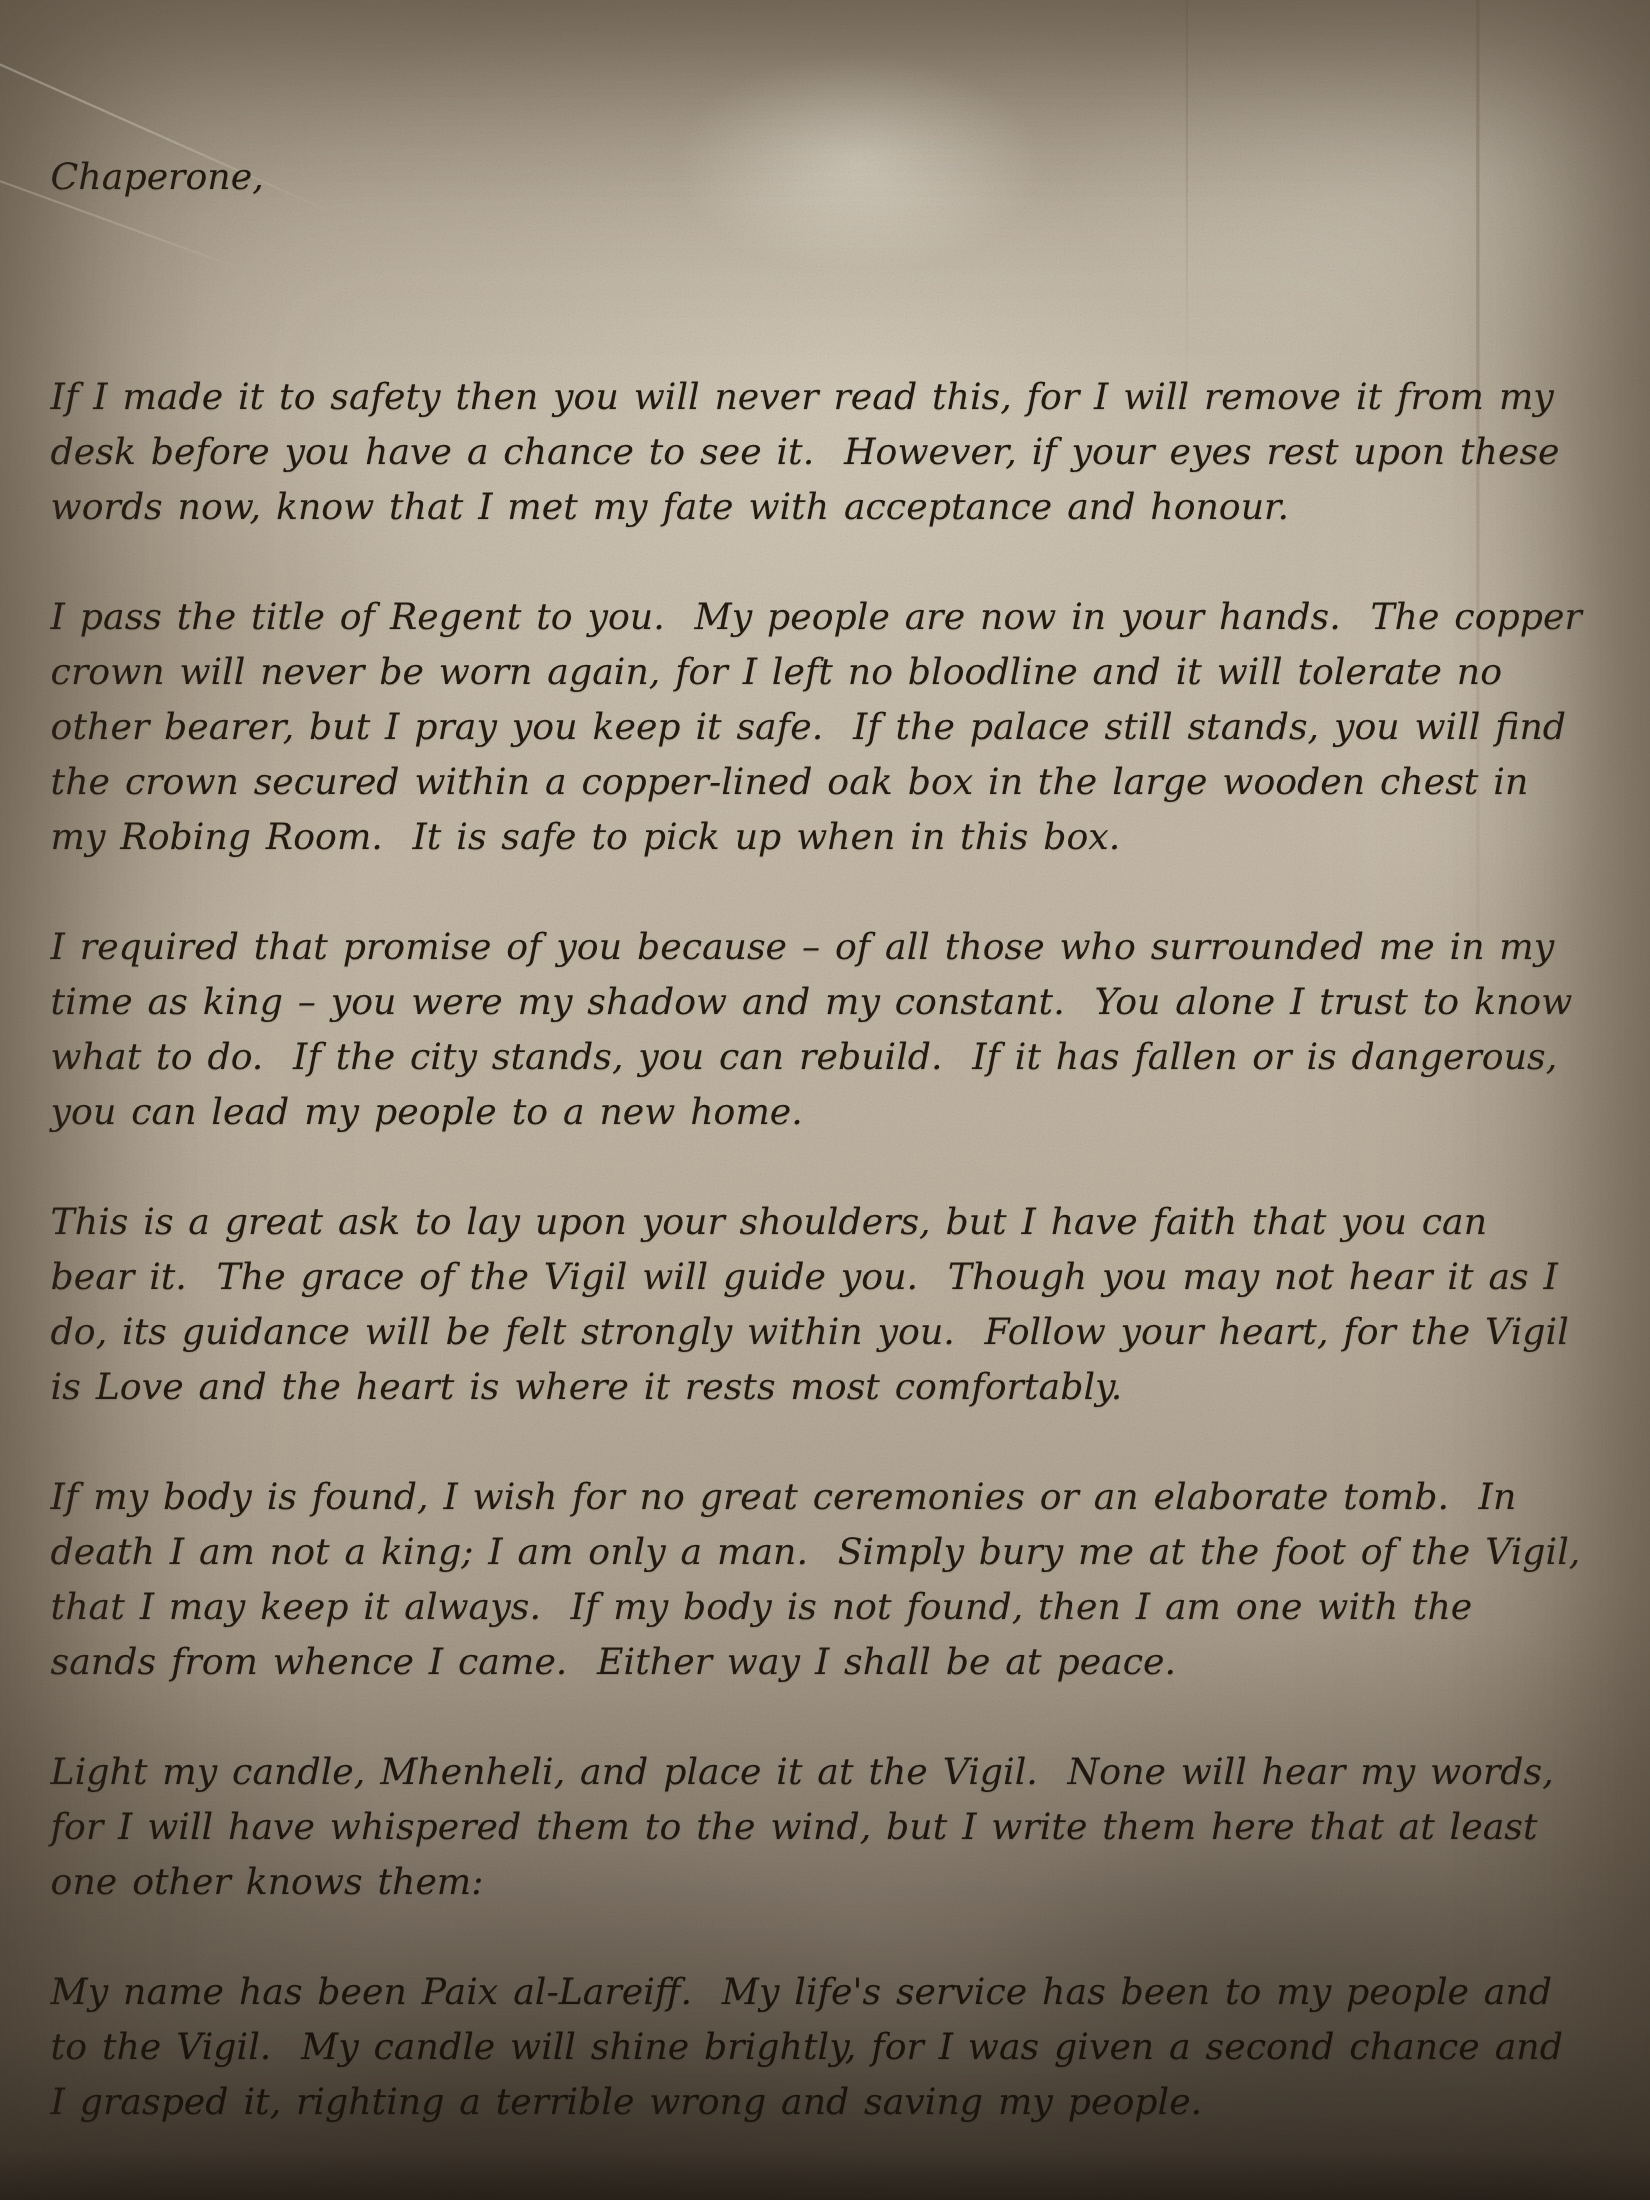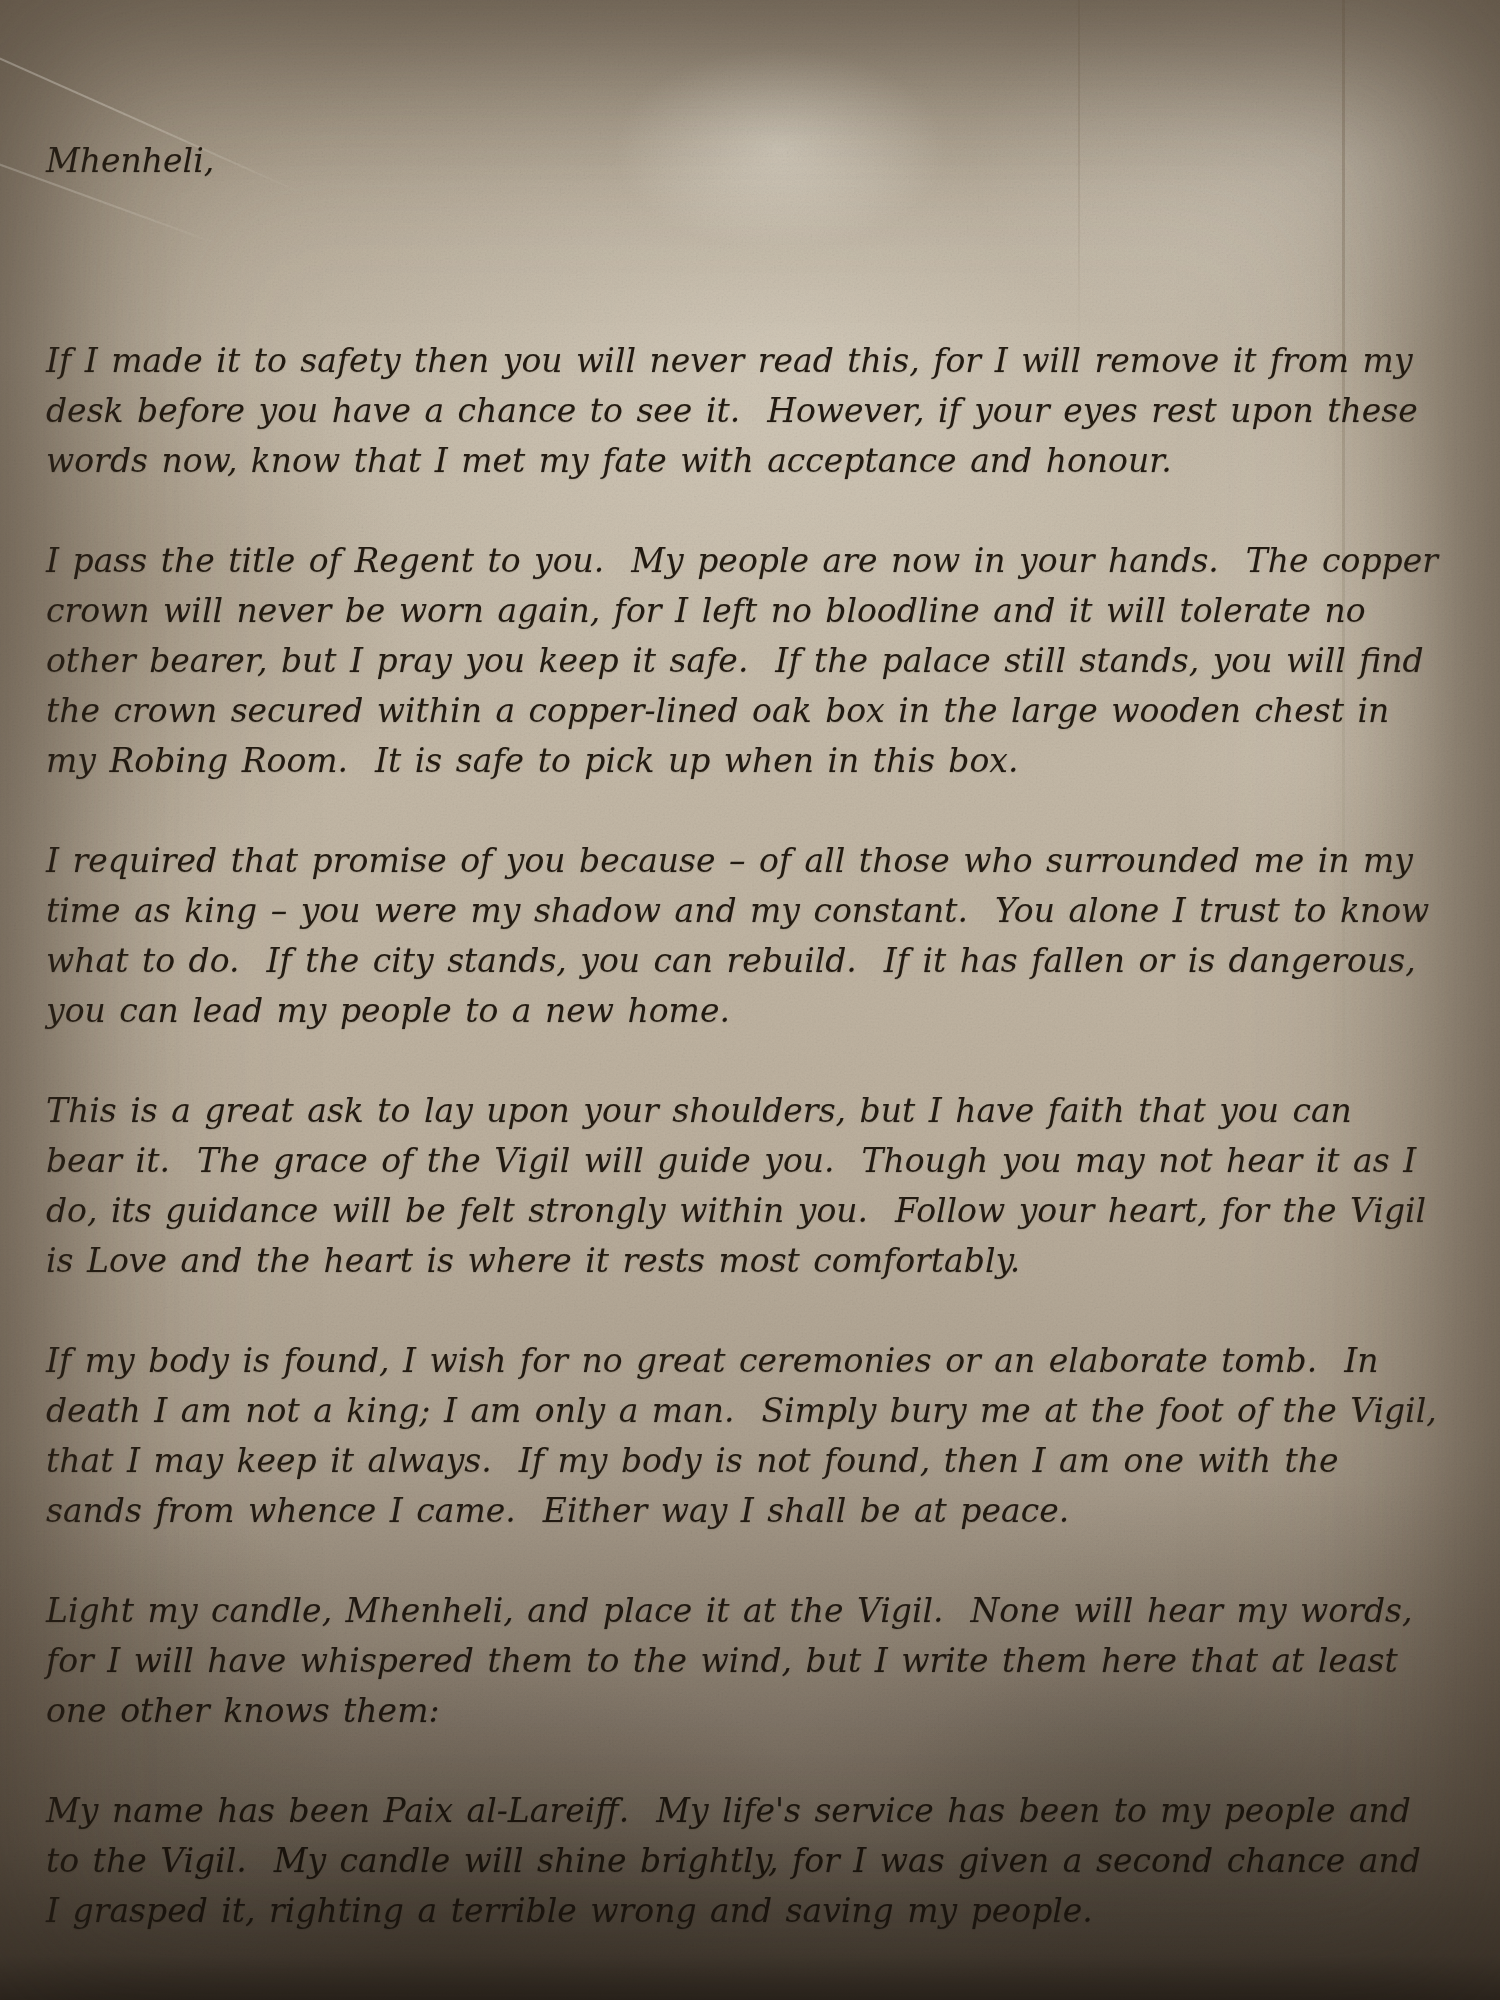--- a/index.html
+++ b/index.html
@@ -70,21 +70,21 @@
   <div class="stain stain-1"></div>
   <div class="stain stain-2"></div>
   <div class="stain stain-3"></div>
   <div class="stain stain-4"></div>
   <div class="crease-v-1"></div>
   <div class="crease-v-2"></div>
   <div class="scratch-1"></div>
   <div class="scratch-2"></div>
 
   <div class="letter">
-    <p class="salutation">Mhenheli,</p>
+    <p class="salutation">Chaperone,</p>
     <div id="letter-body"><p class="para">If I made it to safety then you will never read this, for I will remove it from my desk before you have a chance to see it.  However, if your eyes rest upon these words now, know that I met my fate with acceptance and honour.</p><p class="para">I pass the title of Regent to you.  My people are now in your hands.  The copper crown will never be worn again, for I left no bloodline and it will tolerate no other bearer, but I pray you keep it safe.  If the palace still stands, you will find the crown secured within a copper-lined oak box in the large wooden chest in my Robing Room.  It is safe to pick up when in this box.</p><p class="para">I required that promise of you because – of all those who surrounded me in my time as king – you were my shadow and my constant.  You alone I trust to know what to do.  If the city stands, you can rebuild.  If it has fallen or is dangerous, you can lead my people to a new home.</p><p class="para">This is a great ask to lay upon your shoulders, but I have faith that you can bear it.  The grace of the Vigil will guide you.  Though you may not hear it as I do, its guidance will be felt strongly within you.  Follow your heart, for the Vigil is Love and the heart is where it rests most comfortably.</p><p class="para">If my body is found, I wish for no great ceremonies or an elaborate tomb.  In death I am not a king; I am only a man.  Simply bury me at the foot of the Vigil, that I may keep it always.  If my body is not found, then I am one with the sands from whence I came.  Either way I shall be at peace.</p><p class="para">Light my candle, Mhenheli, and place it at the Vigil.  None will hear my words, for I will have whispered them to the wind, but I write them here that at least one other knows them:</p><p class="para">My name has been Paix al-Lareiff.  My life's service has been to my people and to the Vigil.  My candle will shine brightly, for I was given a second chance and I grasped it, righting a terrible wrong and saving my people.</p></div>
     
   </div>
 
   <svg class="noise" width="1500" height="2000" xmlns="http://www.w3.org/2000/svg">
     <filter id="grain">
       <feTurbulence type="fractalNoise" baseFrequency="0.55" numOctaves="2" seed="7"></feTurbulence>
       <feColorMatrix type="saturate" values="0"></feColorMatrix>
     </filter>
     <rect width="100%" height="100%" filter="url(#grain)"></rect>

